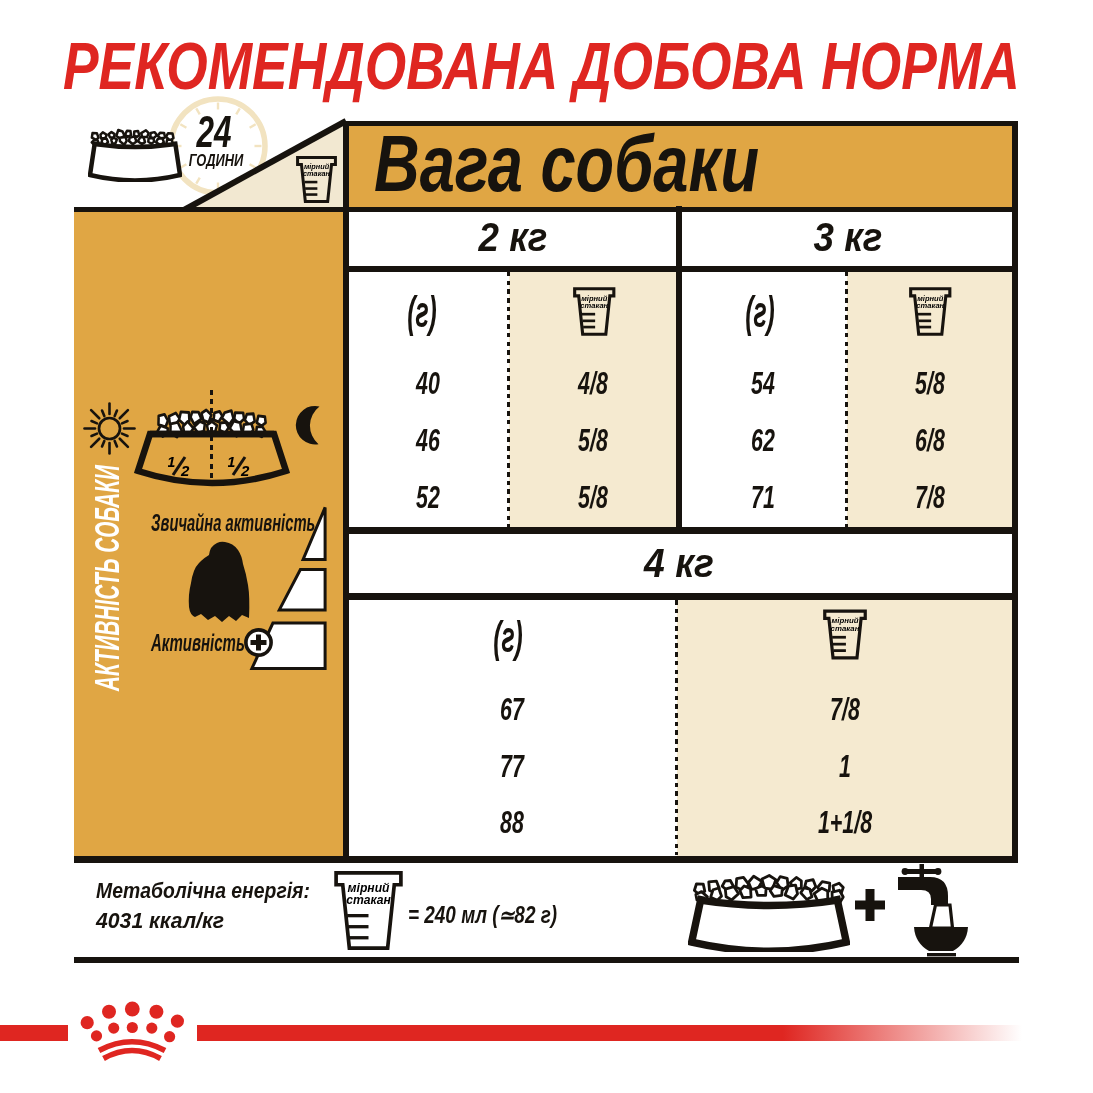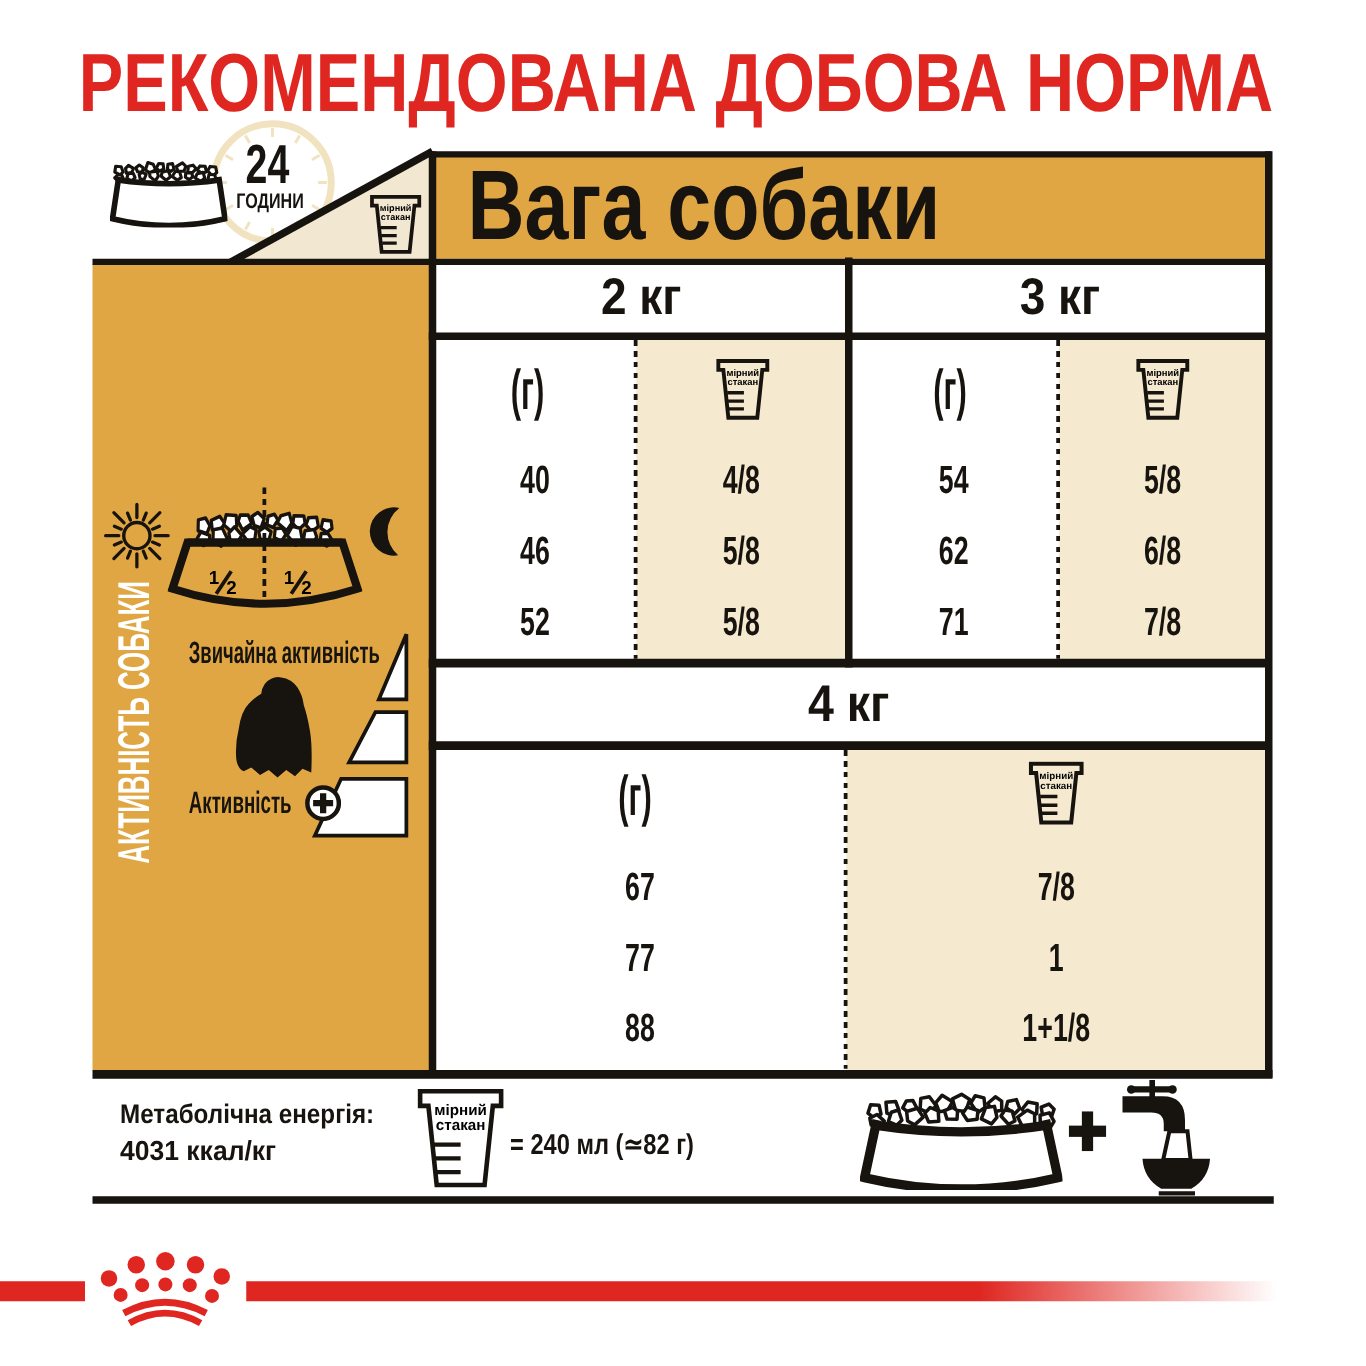--- a/index.html
+++ b/index.html
@@ -1,17 +1,17 @@
 <!DOCTYPE html>
 <html><head>
 <meta charset="utf-8">
 <style>
   html,body{margin:0;padding:0;background:#fff;}
   #page{position:relative;width:1093px;height:1093px;background:#fff;overflow:hidden;
-        font-family:"Liberation Sans",sans-serif;font-weight:bold;color:#17130e;}
+        font-family:"Liberation Sans",sans-serif;font-weight:bold;color:#17130e;font-style:italic;}
   .abs{position:absolute;}
   .gold{background:#e0a644;}
   .cream{background:#f5ead0;}
   .bar{background:#17130e;}
   .cx{text-align:center;line-height:1;}
   .num{font-size:31.5px;transform:scaleX(0.68);}
 </style>
 </head>
 <body>
 <div id="page">

